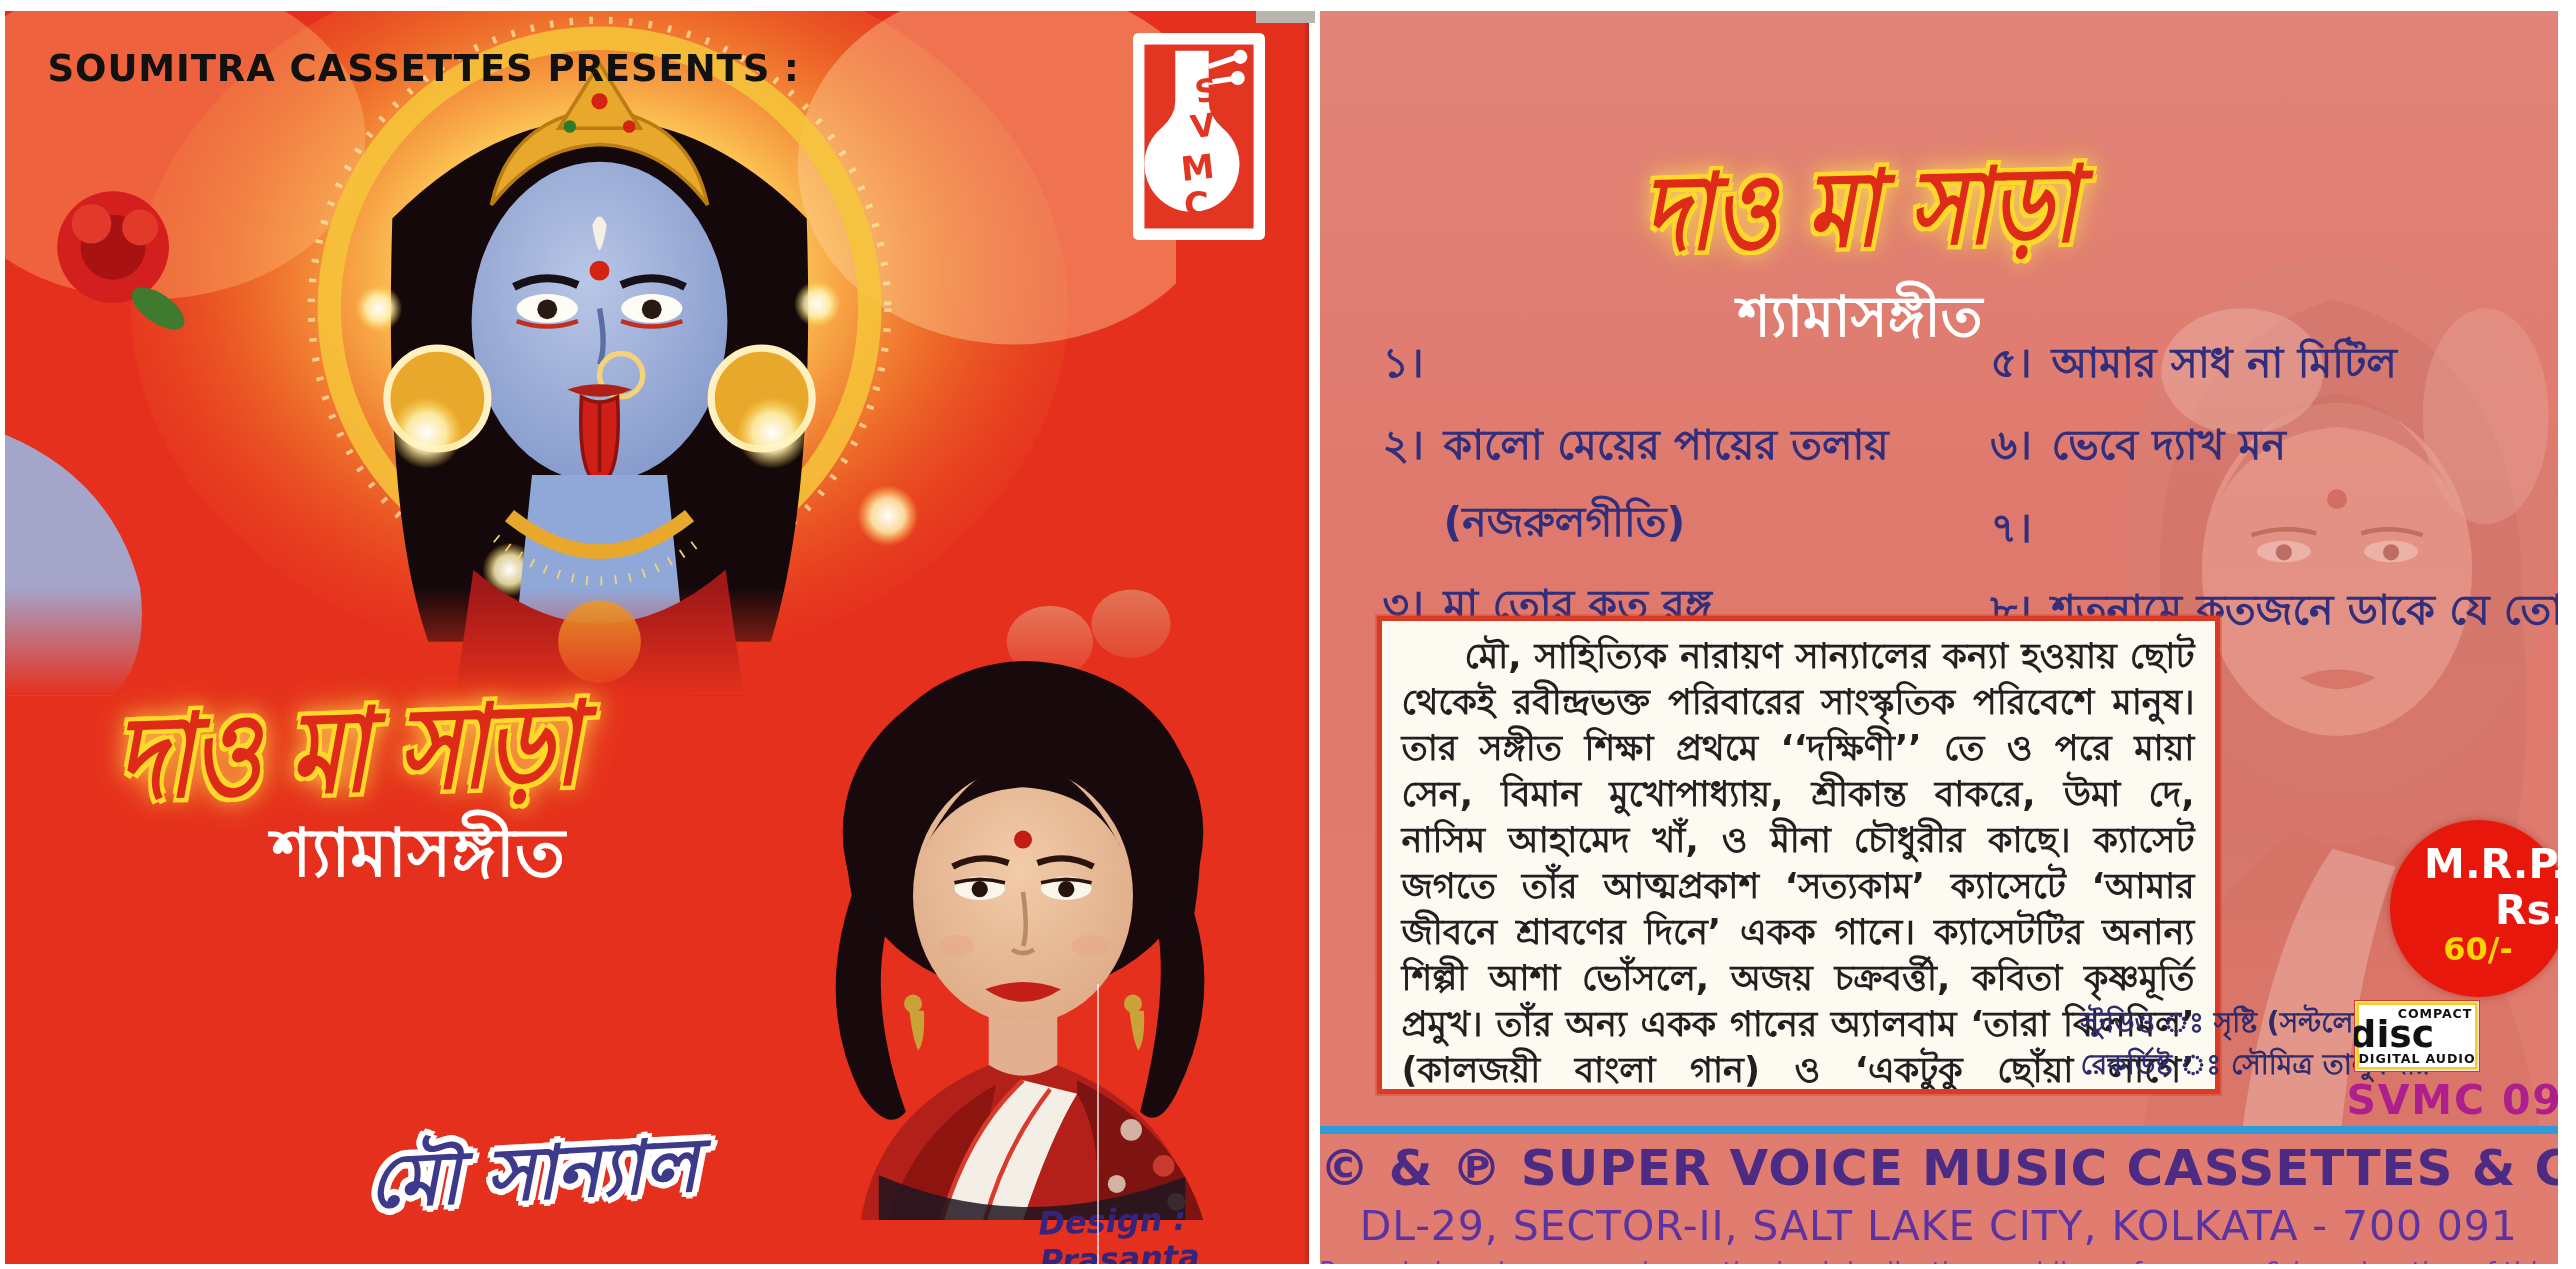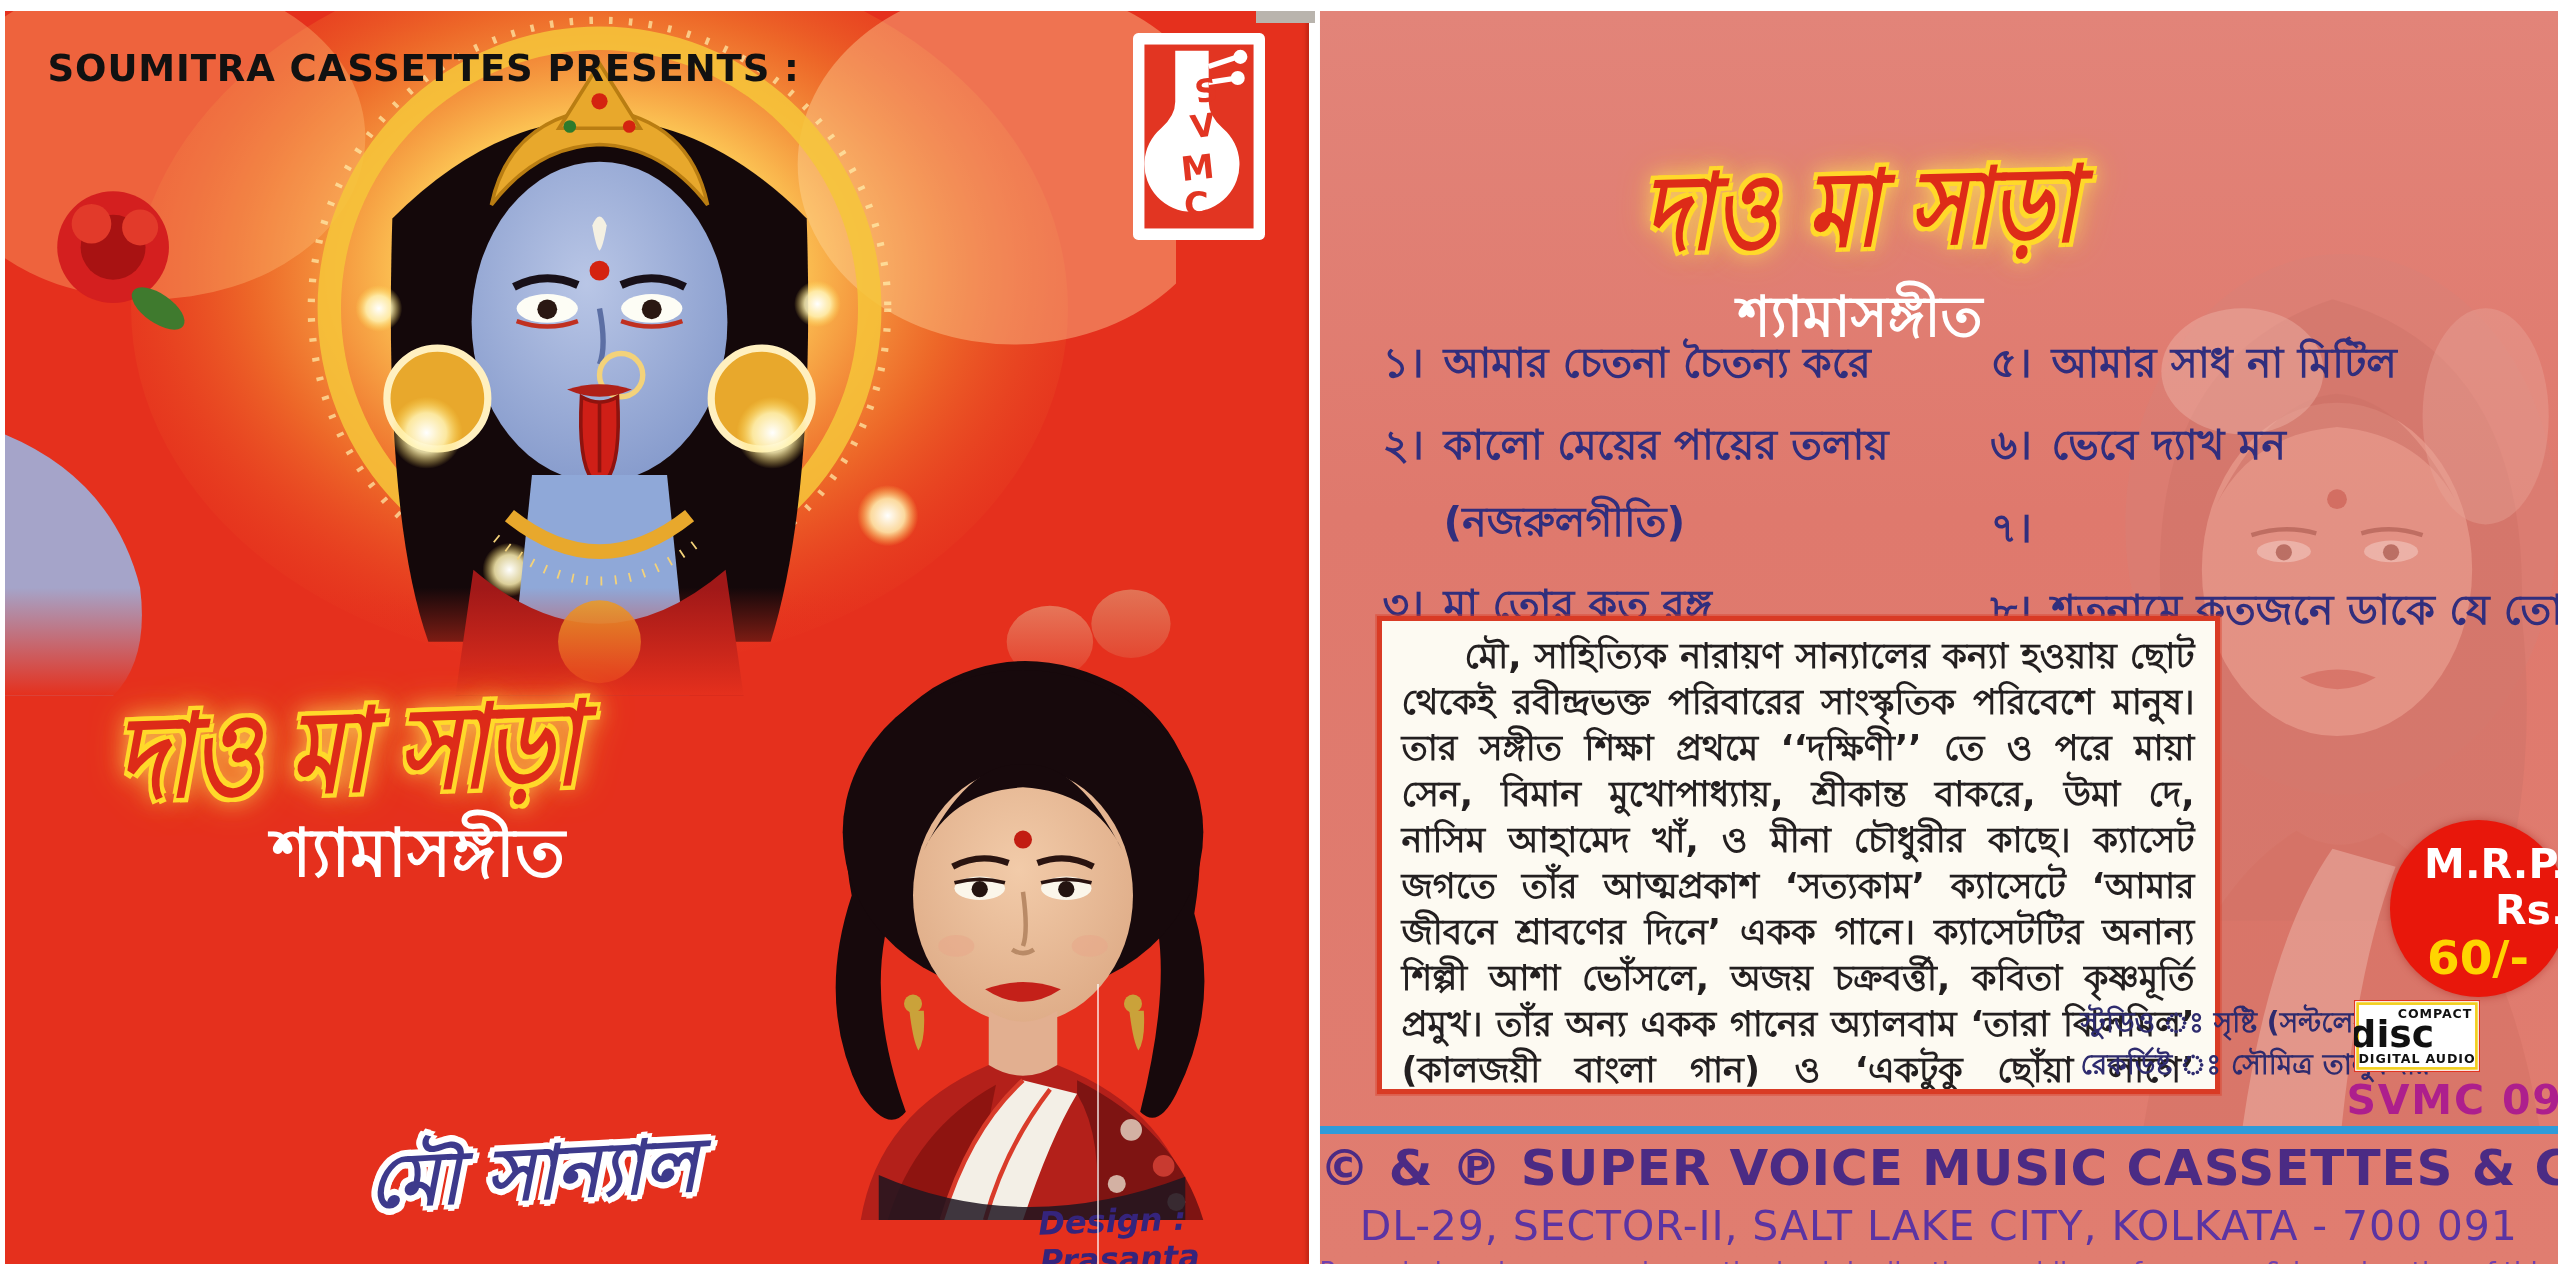--- a/index.html
+++ b/index.html
@@ -60,21 +60,21 @@
            padding:12.6px 20px;overflow:hidden;}
   .bio-text{font-size:35px;line-height:46px;font-weight:bold;color:#231f20;
             text-align:justify;text-indent:63px;}
   .studio-credits{position:absolute;left:761px;top:991px;width:469px;z-index:6;
                   color:#2e2b6e;font-weight:bold;font-size:28px;line-height:42px;white-space:nowrap;}
   .mrp-badge{position:absolute;left:1070px;top:809px;width:177px;height:177px;border-radius:50%;
              background:#e8170b;z-index:6;text-align:center;color:#ffffff;font-weight:bold;
              box-shadow:0 0 9px rgba(150,10,5,.4);}
   .mrp-badge .l1{font-size:41px;margin-top:20px;text-align:right;}
   .mrp-badge .l2{font-size:41px;margin-top:-1.8px;text-align:right;}
-  .mrp-badge .l3{font-size:47px;margin-top:-3.6px;color:#ffd400;}
+  .mrp-badge .l3{font-size:32px;margin-top:-3.6px;color:#ffd400;}
   .cd-logo{position:absolute;left:1034px;top:989px;width:126px;height:72px;z-index:6;}
   .catalog-no{position:absolute;left:1027px;top:1065px;width:198px;z-index:6;
               color:#ad1f8d;font-weight:bold;font-size:41px;letter-spacing:1.8px;white-space:nowrap;}
   .blue-rule{position:absolute;left:0;right:0;top:1115px;height:8px;background:#2f9bd8;z-index:6;}
   .footer{position:absolute;left:0;right:0;top:1128px;text-align:center;z-index:6;}
   .footer .pub{font-size:50px;font-weight:bold;color:#4b2b84;letter-spacing:0.9px;white-space:nowrap;}
   .footer .addr{font-size:41px;color:#5b34a2;margin-top:5px;letter-spacing:0.9px;white-space:nowrap;}
   .footer .legal{font-size:26px;color:#7040ae;margin-top:7.2px;white-space:nowrap;}
 </style>
 </head>
@@ -245,21 +245,20 @@
       <ellipse cx="150" cy="250" rx="90" ry="70" fill="#f5d8cc" opacity=".5"></ellipse>
       <ellipse cx="420" cy="300" rx="70" ry="120" fill="#f0c9bc" opacity=".4"></ellipse>
     </svg>
 
     <div class="back-title" lang="bn">দাও মা সাড়া</div>
     <div class="back-subtitle" lang="bn">শ্যামাসঙ্গীত</div>
 
     <div class="tracklist tl-left" lang="bn">
       <div class="trow">
         <span class="tnum">১।</span>
-        <span>আমার চেতনা চৈতন্য করে</span>
       </div>
       <div class="trow">
         <span class="tnum">২।</span>
         <span>কালো মেয়ের পায়ের তলায়</span>
       </div>
       <div class="tnote">(নজরুলগীতি)</div>
       <div class="trow">
         <span class="tnum">৩।</span>
         <span>মা তোর কত রঙ্গ</span>
       </div>

